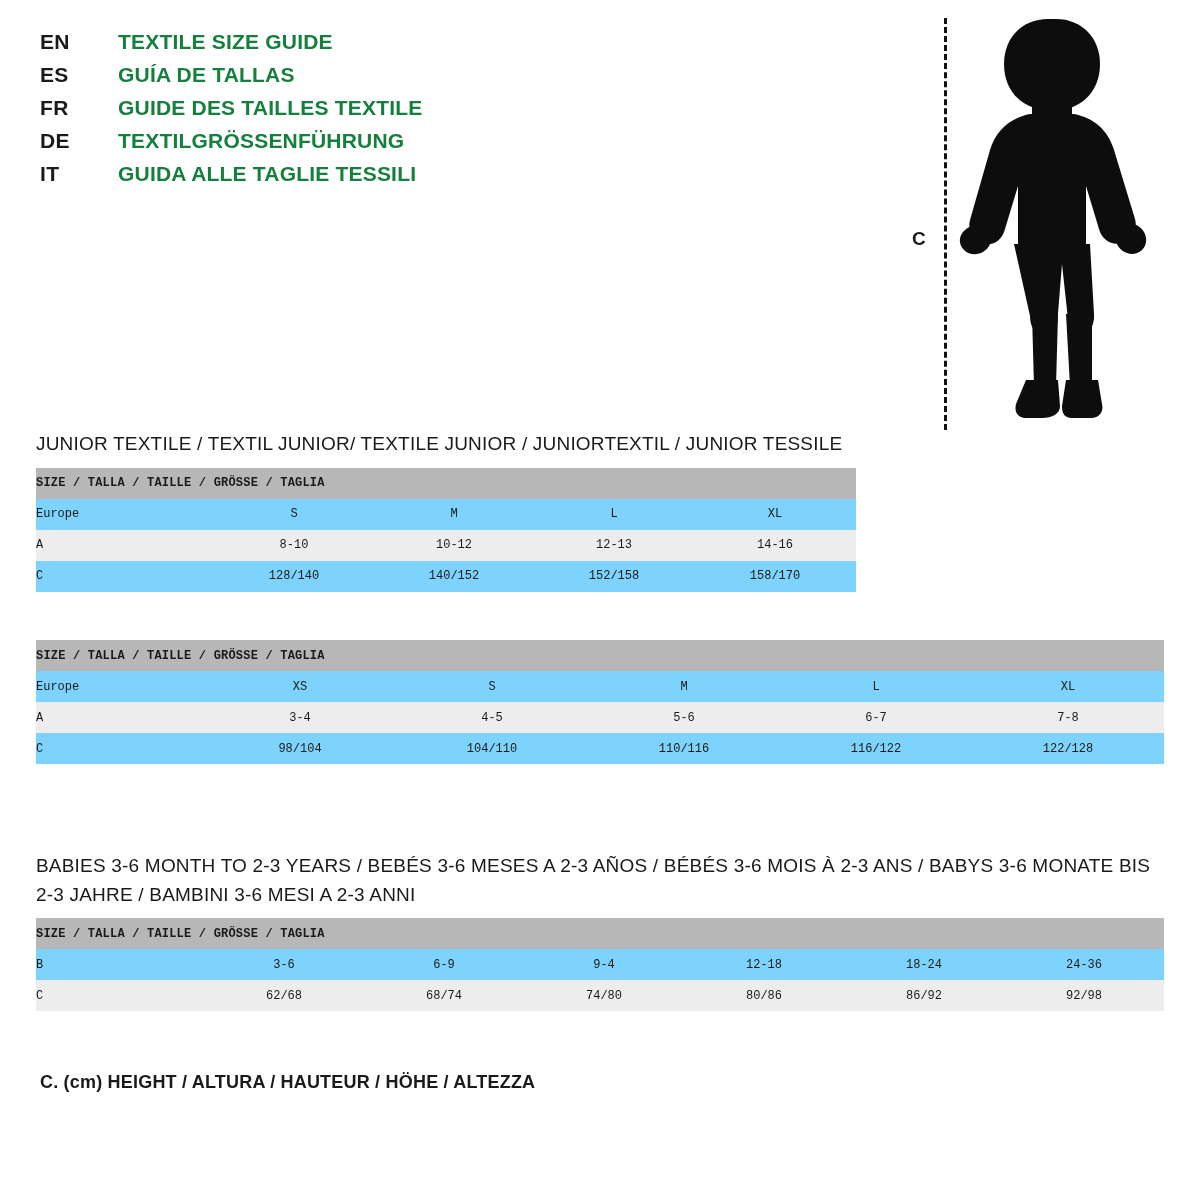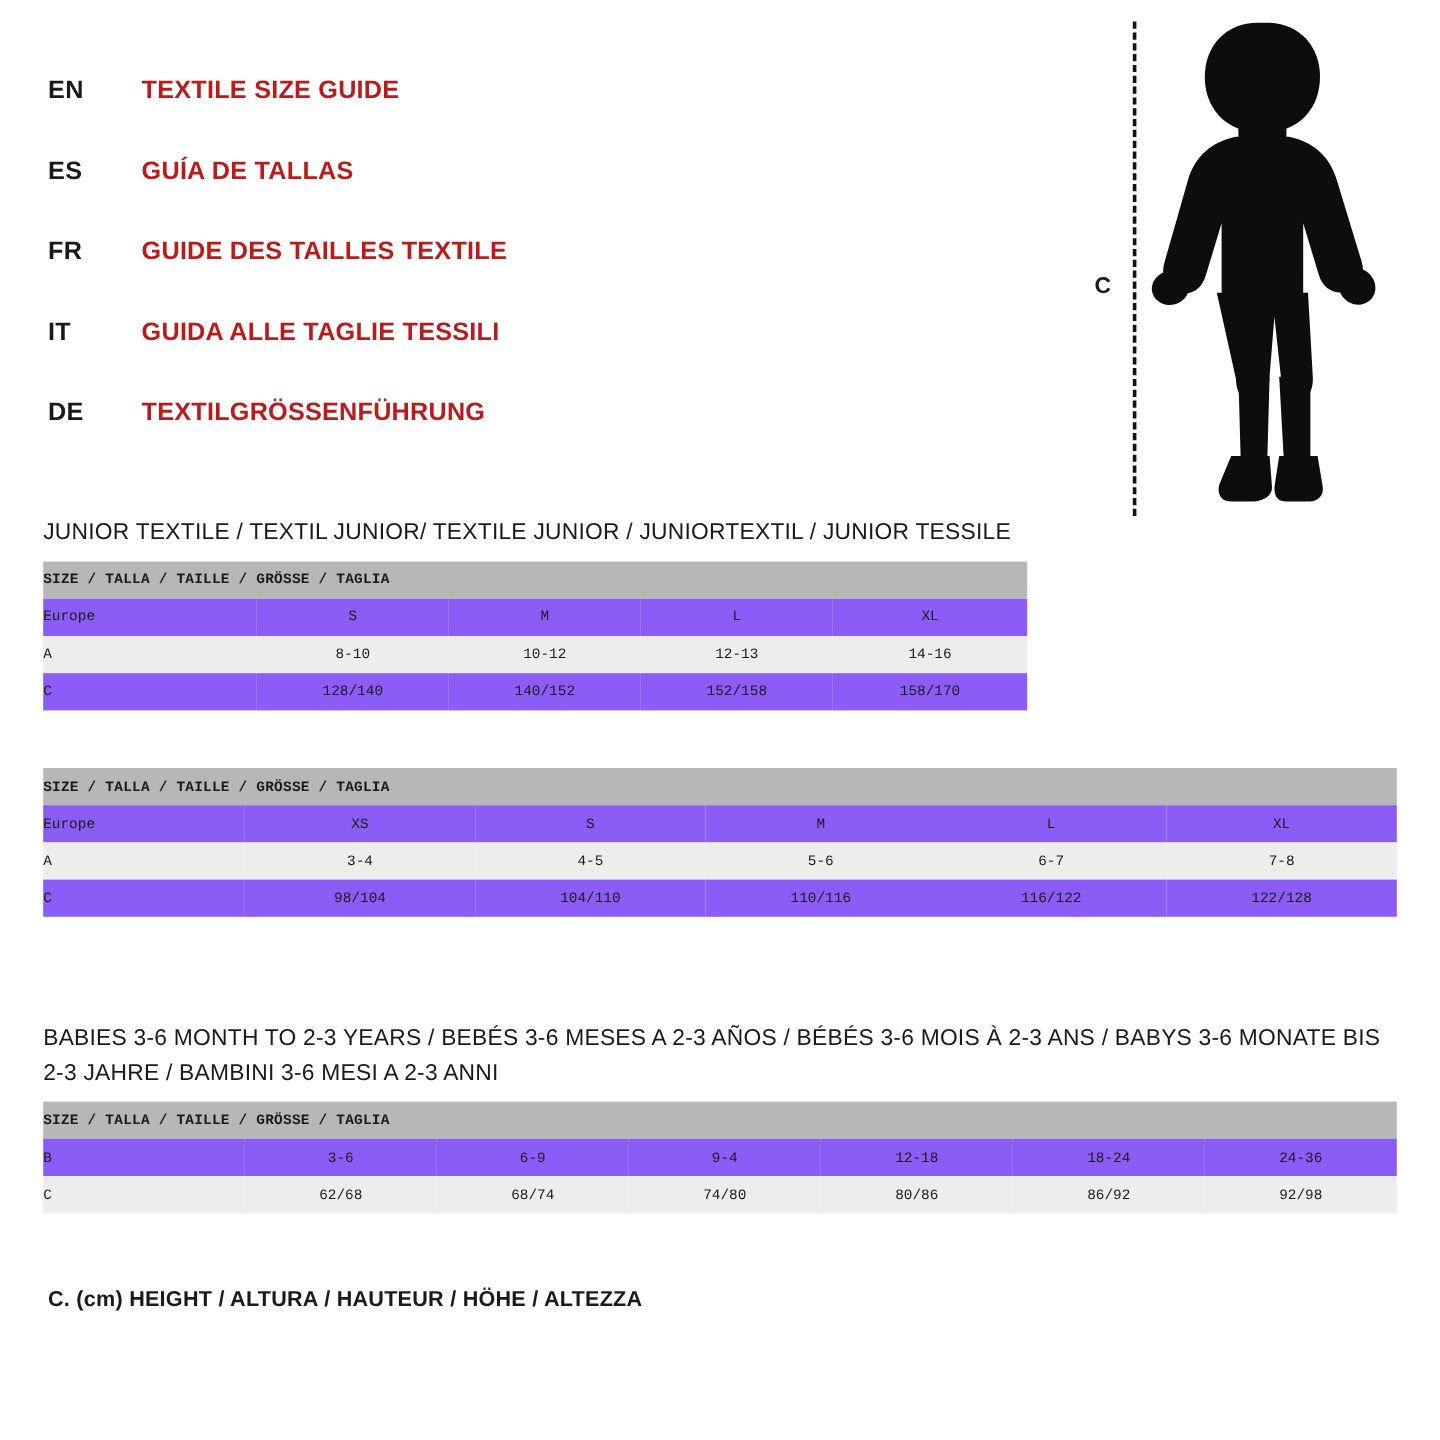--- a/index.html
+++ b/index.html
@@ -20,34 +20,33 @@
   .header {
     position: absolute;
     top: 30px;
     left: 40px;
     width: 560px;
   }
   .header-row {
     display: flex;
     align-items: baseline;
     height: 33px;
-    margin-top: 34px;
   }
   .header-lang {
     width: 78px;
     font-size: 21px;
     font-weight: bold;
     letter-spacing: 0.3px;
     color: #1a1a1a;
   }
   .header-text {
     font-size: 21px;
     font-weight: bold;
     letter-spacing: 0.2px;
-    color: #b91c1c;
+    color: #15803d;
   }
 
   
   .figure-area {
     position: absolute;
     top: 10px;
     left: 900px;
     width: 260px;
     height: 420px;
   }
@@ -97,21 +96,21 @@
     padding: 0;
     height: 31px;
     vertical-align: middle;
     color: #1a1a1a;
   }
   .band-head {
     background: #b7b7b7;
     font-weight: bold;
     letter-spacing: 0.2px;
   }
-  .row-white { background: #8b5cf6; }
+  .row-white { background: #7dd3fc; }
   .row-light { background: #ededed; }
   .cell-label { padding-left: 8px; text-align: left; }
   .cell-val { text-align: center; }
 
   
   .footnotes {
     position: absolute;
     left: 40px;
     top: 1065px;
     width: 1100px;
@@ -134,26 +133,26 @@
   </div>
   <div class="header-row">
     <div class="header-lang">ES</div>
     <div class="header-text">GUÍA DE TALLAS</div>
   </div>
   <div class="header-row">
     <div class="header-lang">FR</div>
     <div class="header-text">GUIDE DES TAILLES TEXTILE</div>
   </div>
   <div class="header-row">
+    <div class="header-lang">DE</div>
+    <div class="header-text">TEXTILGRÖSSENFÜHRUNG</div>
+  </div>
+  <div class="header-row">
     <div class="header-lang">IT</div>
     <div class="header-text">GUIDA ALLE TAGLIE TESSILI</div>
-  </div>
-  <div class="header-row">
-    <div class="header-lang">DE</div>
-    <div class="header-text">TEXTILGRÖSSENFÜHRUNG</div>
   </div>
 </div>
 
 <div class="figure-area">
   <div class="figure-label">C</div>
   <div class="dashed-line"></div>
   <div class="silhouette">
     <svg width="200" height="415" viewBox="0 0 200 415" xmlns="http://www.w3.org/2000/svg">
       <g fill="#0d0d0d">
 

